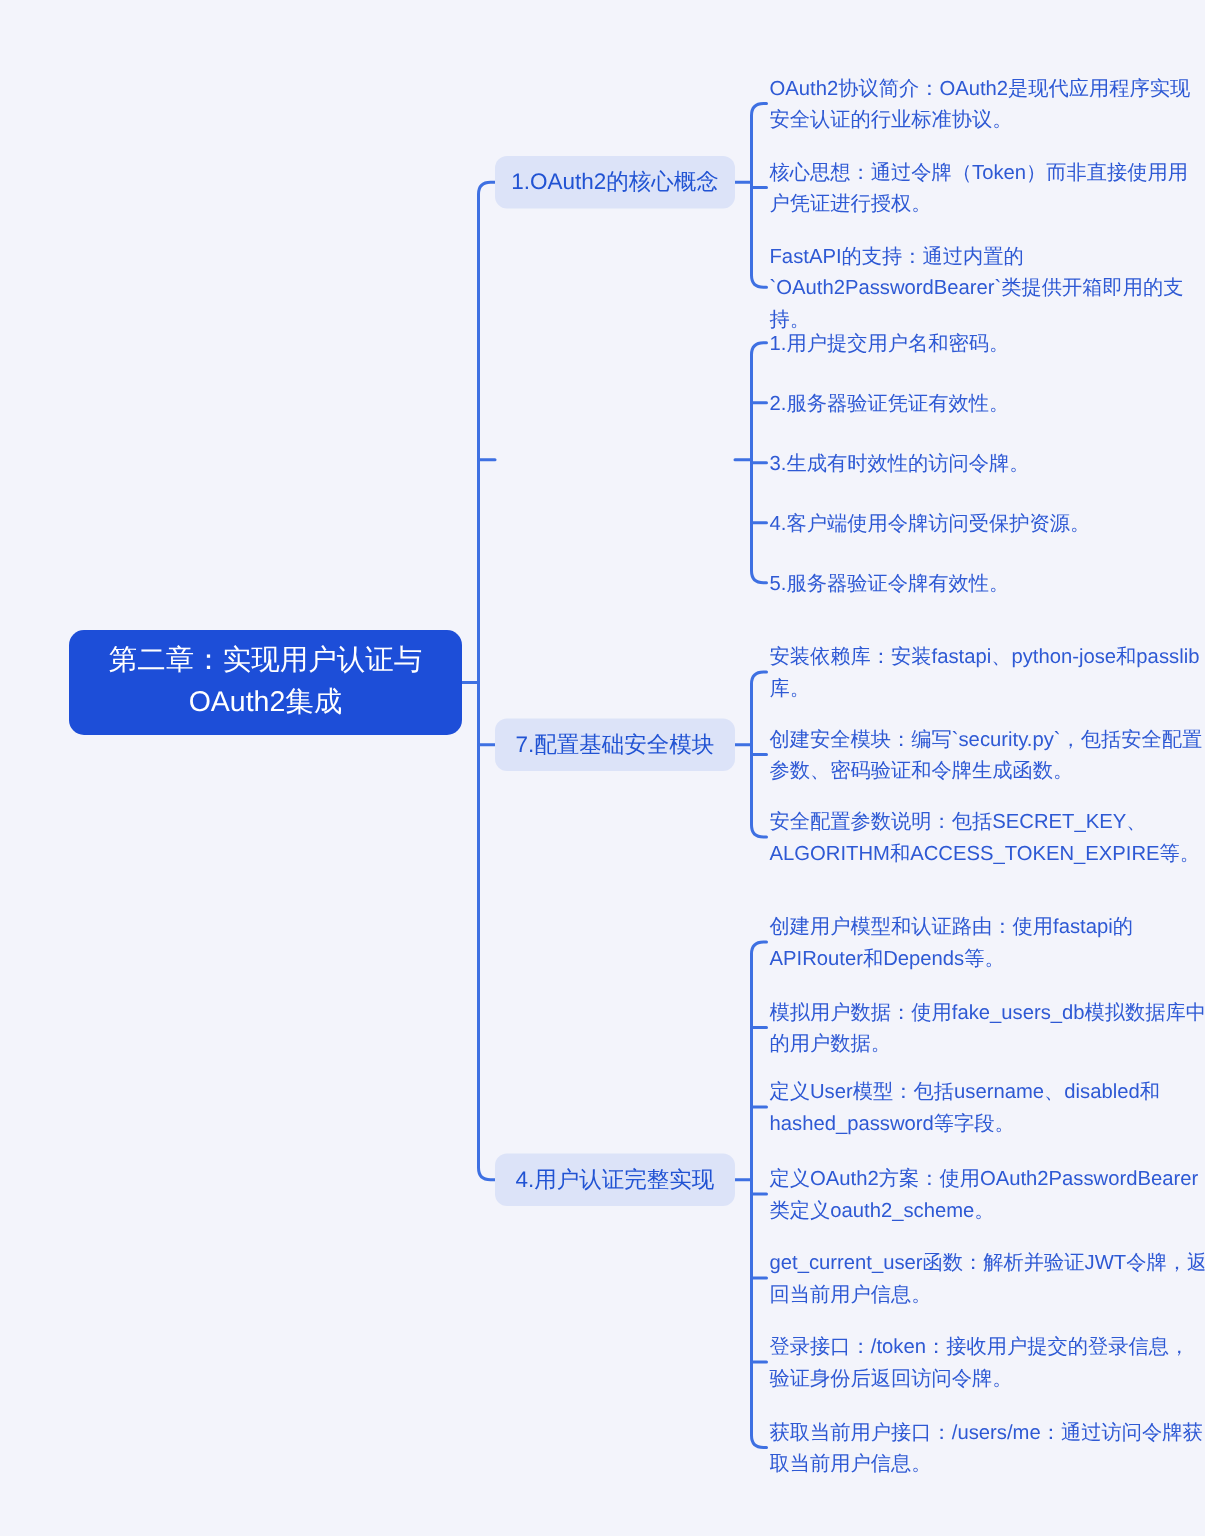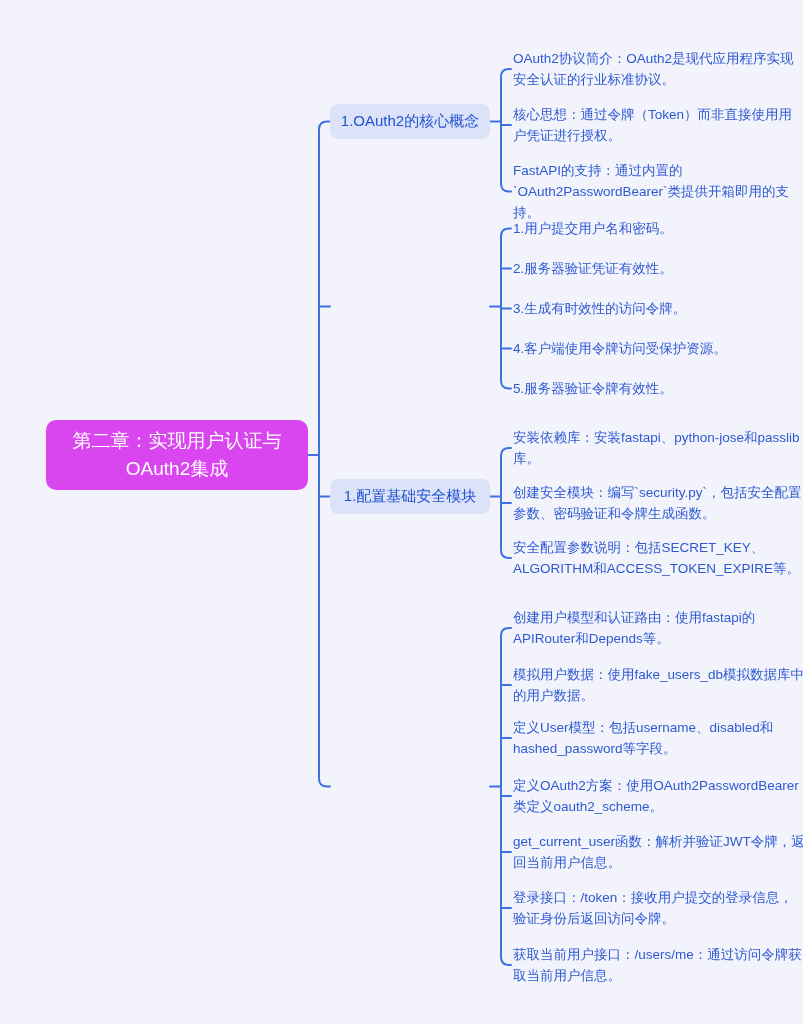--- a/index.html
+++ b/index.html
@@ -16,21 +16,21 @@
   #wires{
     position:absolute;left:0;top:0;
     width:803px;height:1024px;
     pointer-events:none;
   }
   .root-node{
     position:absolute;
     left:46px;top:420px;
     width:262px;height:70px;
     box-sizing:border-box;
-    background:#d946ef;
+    background:#1d4ed8;
     color:#ffffff;
     border-radius:10px;
     display:flex;align-items:center;justify-content:center;
     text-align:center;
     font-size:19px;line-height:28px;
     padding:4px 10px;
     cursor:pointer;
     z-index:2;
   }
   .branch-node{
@@ -85,21 +85,22 @@
       <path d="M501 685 H511" fill="none" stroke="#3e70e2" stroke-width="2" stroke-linecap="round"></path>
       <path d="M501 738 H511" fill="none" stroke="#3e70e2" stroke-width="2" stroke-linecap="round"></path>
       <path d="M501 796 H511" fill="none" stroke="#3e70e2" stroke-width="2" stroke-linecap="round"></path>
       <path d="M501 852 H511" fill="none" stroke="#3e70e2" stroke-width="2" stroke-linecap="round"></path>
       <path d="M501 908 H511" fill="none" stroke="#3e70e2" stroke-width="2" stroke-linecap="round"></path>
     </svg>
 
   <div class="root-node">第二章：实现用户认证与OAuth2集成</div>
 
   <div class="branch-node" id="branch-0" style="top:104px">1.OAuth2的核心概念</div>
-  <div class="branch-node" id="branch-2" style="top:479px">1.配置基础安全模块</div>
+  <div class="branch-node" id="branch-2" style="top:479px">7.配置基础安全模块</div>
+  <div class="branch-node" id="branch-3" style="top:769px">4.用户认证完整实现</div>
 
   <div class="leaf-node" style="top:48px">OAuth2协议简介：OAuth2是现代应用程序实现安全认证的行业标准协议。</div>
   <div class="leaf-node" style="top:104px">核心思想：通过令牌（Token）而非直接使用用户凭证进行授权。</div>
   <div class="leaf-node" style="top:160px">FastAPI的支持：通过内置的`OAuth2PasswordBearer`类提供开箱即用的支持。</div>
 
   <div class="leaf-node" style="top:218px">1.用户提交用户名和密码。</div>
   <div class="leaf-node" style="top:258px">2.服务器验证凭证有效性。</div>
   <div class="leaf-node" style="top:298px">3.生成有时效性的访问令牌。</div>
   <div class="leaf-node" style="top:338px">4.客户端使用令牌访问受保护资源。</div>
   <div class="leaf-node" style="top:378px">5.服务器验证令牌有效性。</div>

